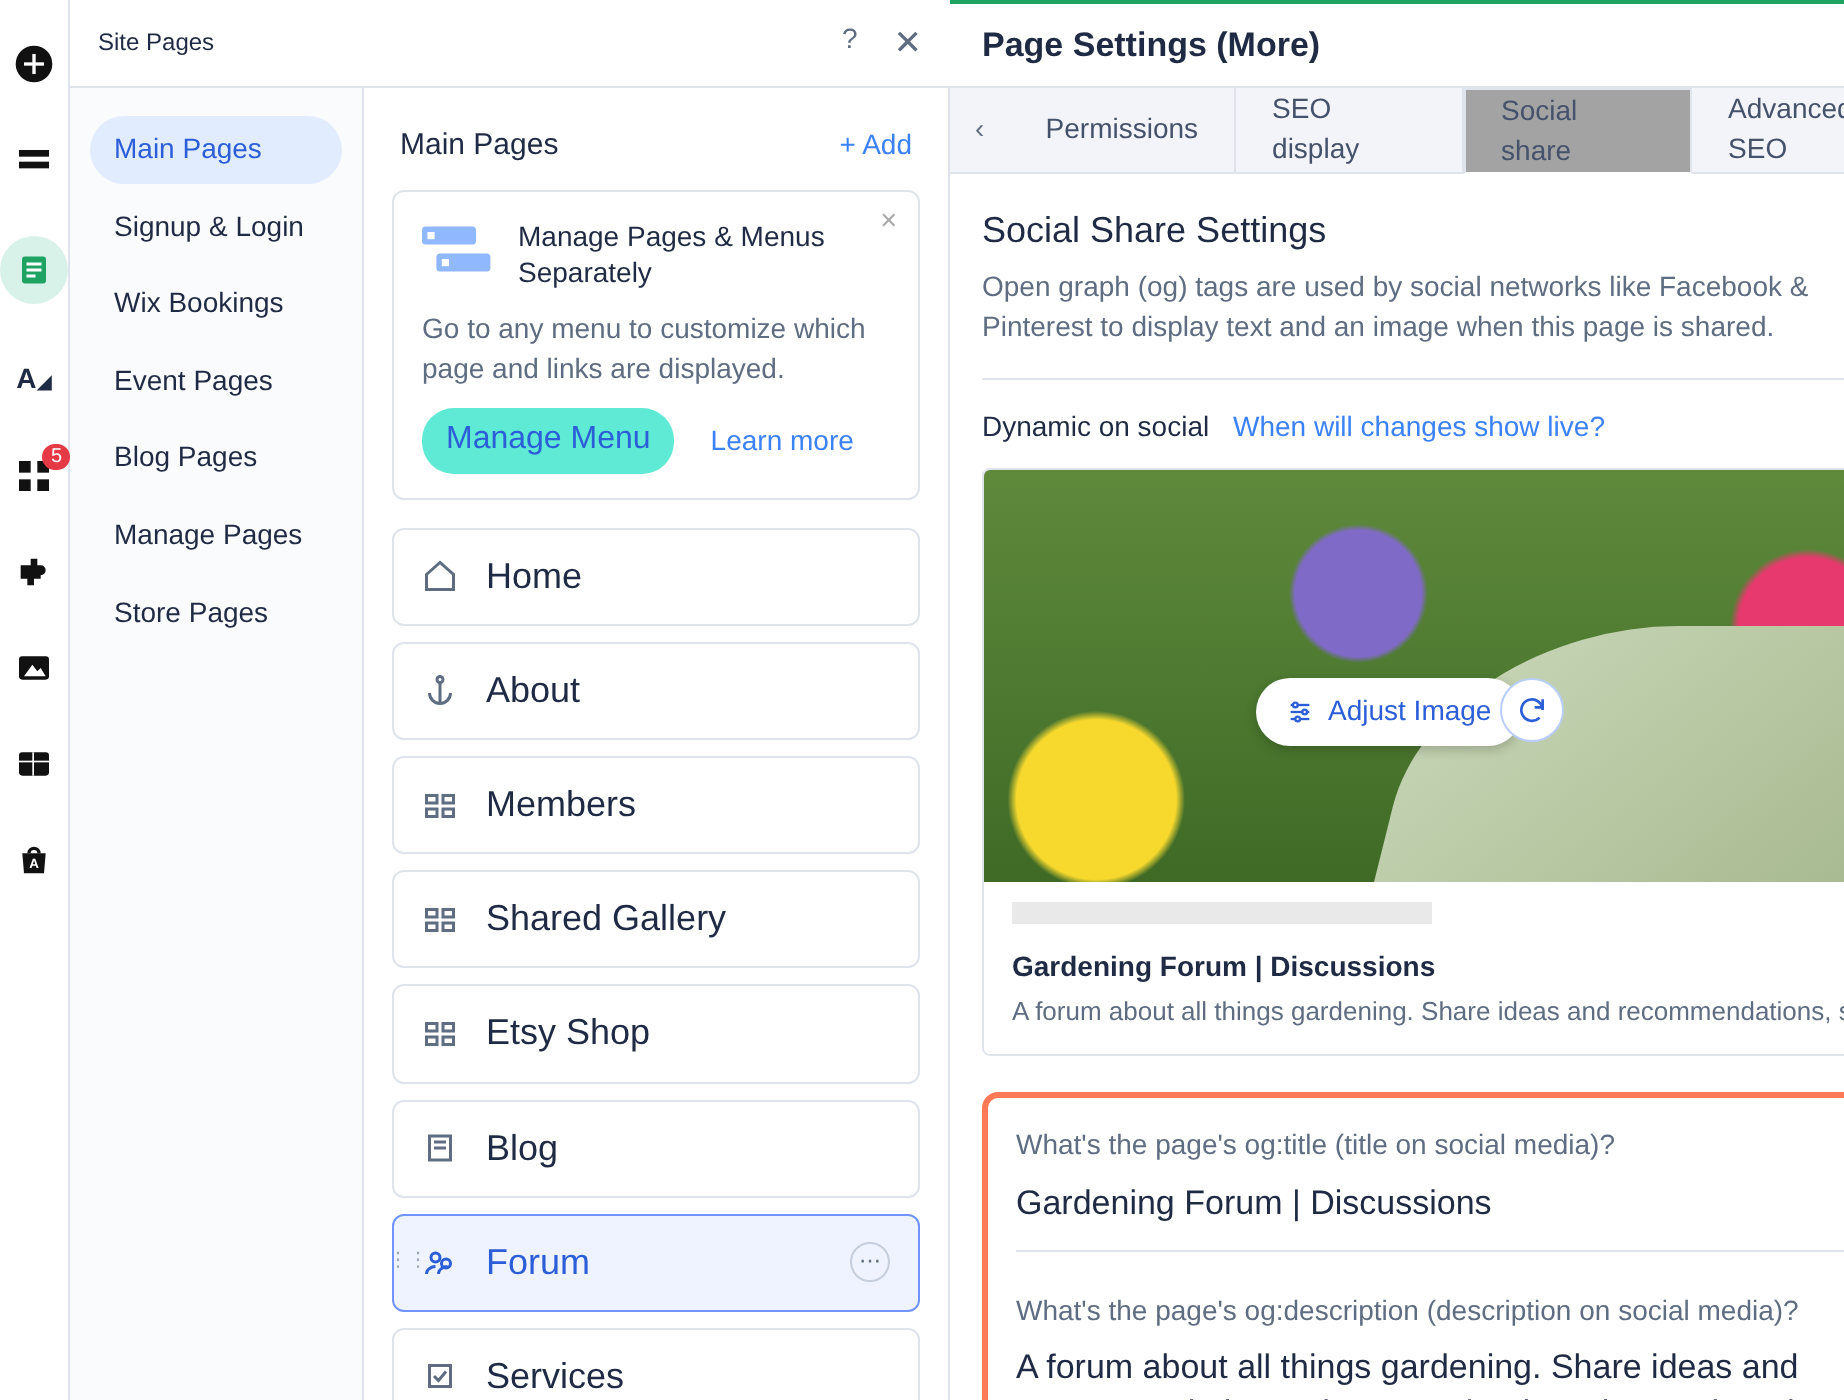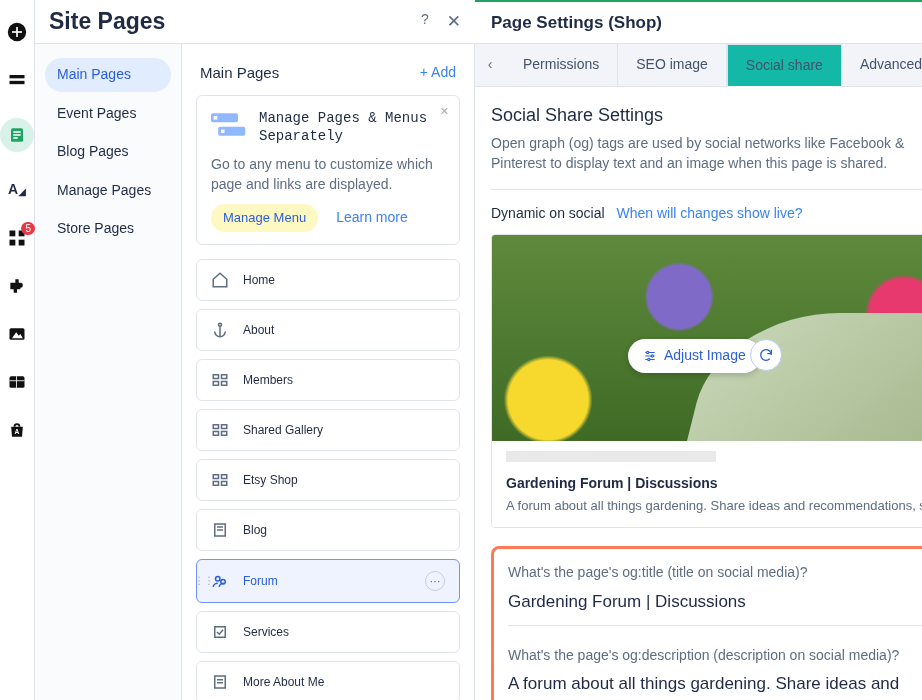--- a/index.html
+++ b/index.html
@@ -35,21 +35,21 @@
     width:147px;background:var(--bg-panel);
     border-right:1px solid var(--border);
     display:flex;flex-direction:column;
   }
   .sp-header{
     height:44px;display:flex;align-items:center;padding:0 14px;
     background:#fff;border-bottom:1px solid var(--border);
     width:440px; 
     position:relative;
   }
-  .sp-title{font-size:23px;font-weight:700;}
+  .sp-title{font-size:12px;font-weight:400;}
   .sp-actions{margin-left:auto;display:flex;gap:18px;color:#5e6d82;}
   .sp-nav{padding:14px 10px;display:flex;flex-direction:column;gap:5px;}
   .sp-nav div{padding:7px 12px;border-radius:18px;cursor:pointer;white-space:nowrap;}
   .sp-nav .active{background:var(--blue-light);color:#2c5ed8;font-weight:500;}
   
   .col-pages{
     width:293px;background:#fff;border-right:1px solid var(--border);
     display:flex;flex-direction:column;
   }
   
@@ -60,54 +60,54 @@
   }
   .pages-title{font-size:15px;}
   .pages-add{margin-left:auto;color:var(--link);font-size:14px;}
   .info-card{
     margin:0 14px 14px;border:1px solid var(--border);border-radius:6px;
     padding:14px 14px 12px;position:relative;
   }
   .info-card .x{position:absolute;top:8px;right:10px;color:#aaa;font-size:11px;}
   .info-card .row1{display:flex;gap:12px;}
   .info-card .ic-menu{flex:none;width:36px;height:30px;}
-  .info-card h4{font-size:14px;font-weight:500;line-height:1.25;font-family:Liberation Mono, monospace;}
+  .info-card h4{font-size:14px;font-weight:500;line-height:1.25;}
   .info-card p{margin-top:10px;color:var(--text-muted);font-size:14px;}
   .info-card .links{margin-top:10px;display:flex;gap:18px;align-items:center;}
-  .pill{background:#fef9c3;color:#2c5ed8;border-radius:16px;padding:5px 12px;font-size:13px;}
+  .pill{background:#5eead4;color:#2c5ed8;border-radius:16px;padding:5px 12px;font-size:16px;}
   .link{color:var(--link);}
   .page-list{padding:0 14px 14px;display:flex;flex-direction:column;gap:8px;}
   .page-item{
     border:1px solid var(--border);border-radius:6px;
     display:flex;align-items:center;gap:14px;padding:11px 14px;position:relative;
   }
   .page-item.selected{border-color:#6f93ff;background:#eef3ff;}
   .page-item .ic{width:18px;height:18px;display:flex;align-items:center;justify-content:center;color:#5e6d82;}
-  .page-item .lbl{font-size:12px;}
+  .page-item .lbl{font-size:18px;}
   .page-item .more{margin-left:auto;width:20px;height:20px;border:1px solid #c6cedd;border-radius:50%;
     display:flex;align-items:center;justify-content:center;font-size:11px;color:#5e6d82;}
   .page-item .drag{position:absolute;left:-3px;top:50%;transform:translateY(-50%);color:#9aa5bb;font-size:10px;}
   
   .col-settings{
     flex:1;display:flex;flex-direction:column;background:#fff;
     border-top:2px solid #1fa363;
   }
   .set-header{
     height:42px;display:flex;align-items:center;padding:0 16px;
     border-bottom:1px solid var(--border);
   }
   .set-title{font-size:17px;font-weight:600;}
   .tabs{
     display:flex;align-items:stretch;height:43px;background:#f2f4f9;
     border-bottom:1px solid var(--border);
   }
   .tabs .scroll-l{width:30px;display:flex;align-items:center;justify-content:center;color:#5e6d82;}
   .tab{padding:0 18px;display:flex;align-items:center;color:#45526b;cursor:pointer;
        border-right:1px solid var(--border);}
-  .tab.active{background:#14b8a6;border-top:1px solid var(--border);border-bottom:1px solid #fff;
+  .tab.active{background:#a3a3a3;border-top:1px solid var(--border);border-bottom:1px solid #fff;
     margin-bottom:-1px;border-left:1px solid var(--border);}
   .set-body{padding:16px 16px 0;overflow-y:auto;flex:1;}
   .set-h2{font-size:18px;font-weight:500;margin-bottom:6px;}
   .set-desc{color:var(--text-muted);font-size:14px;margin-bottom:16px;}
   hr{border:none;border-top:1px solid var(--border);margin:0 0 14px;}
   .prev-label{font-size:14px;margin-bottom:10px;}
   .prev-label .link{margin-left:8px;}
   .preview{
     border:1px solid var(--border);border-radius:4px;overflow:hidden;margin-bottom:18px;
   }
@@ -221,20 +221,22 @@
     <div class="sp-title">Site Pages</div>
     <div class="sp-actions">
       <span class="gl">?</span>
       <span class="gl" style="font-size:17px;">✕</span>
     </div>
   </div>
   <div class="two-col-body">
     <div class="col-sitepages">
       <div class="sp-nav">
         <div class="active">Main Pages</div>
+        <div>Signup &amp; Login</div>
+        <div>Wix Bookings</div>
         <div>Event Pages</div>
         <div>Blog Pages</div>
         <div>Manage Pages</div>
         <div>Store Pages</div>
       </div>
     </div>
     <div class="col-pages">
       <div class="pages-header">
         <div class="pages-title">Main Pages</div>
         <div class="pages-add link">+ Add</div>
@@ -350,29 +352,29 @@
           <span class="lbl">More About Me</span>
         </div>
 
       </div>
     </div>
   </div>
 </div>
 
 <div class="col-settings">
   <div class="set-header">
-    <div class="set-title">Page Settings (Shop)</div>
+    <div class="set-title">Page Settings (More)</div>
 
   </div>
   <div class="tabs">
     <div class="scroll-l">
         <span class="gl">‹</span>
       </div>
     <div class="tab">Permissions</div>
-    <div class="tab">SEO image</div>
+    <div class="tab">SEO display</div>
     <div class="tab active">Social share</div>
     <div class="tab" style="border-right:none">Advanced SEO</div>
   </div>
   <div class="set-body">
     <div class="set-h2">Social Share Settings</div>
     <div class="set-desc">Open graph (og) tags are used by social networks like Facebook &amp; Pinterest to display text and an image when this page is shared.</div>
     <hr>
     <div class="prev-label">
       <span>Dynamic on social</span>
       <span class="link">When will changes show live?</span>

